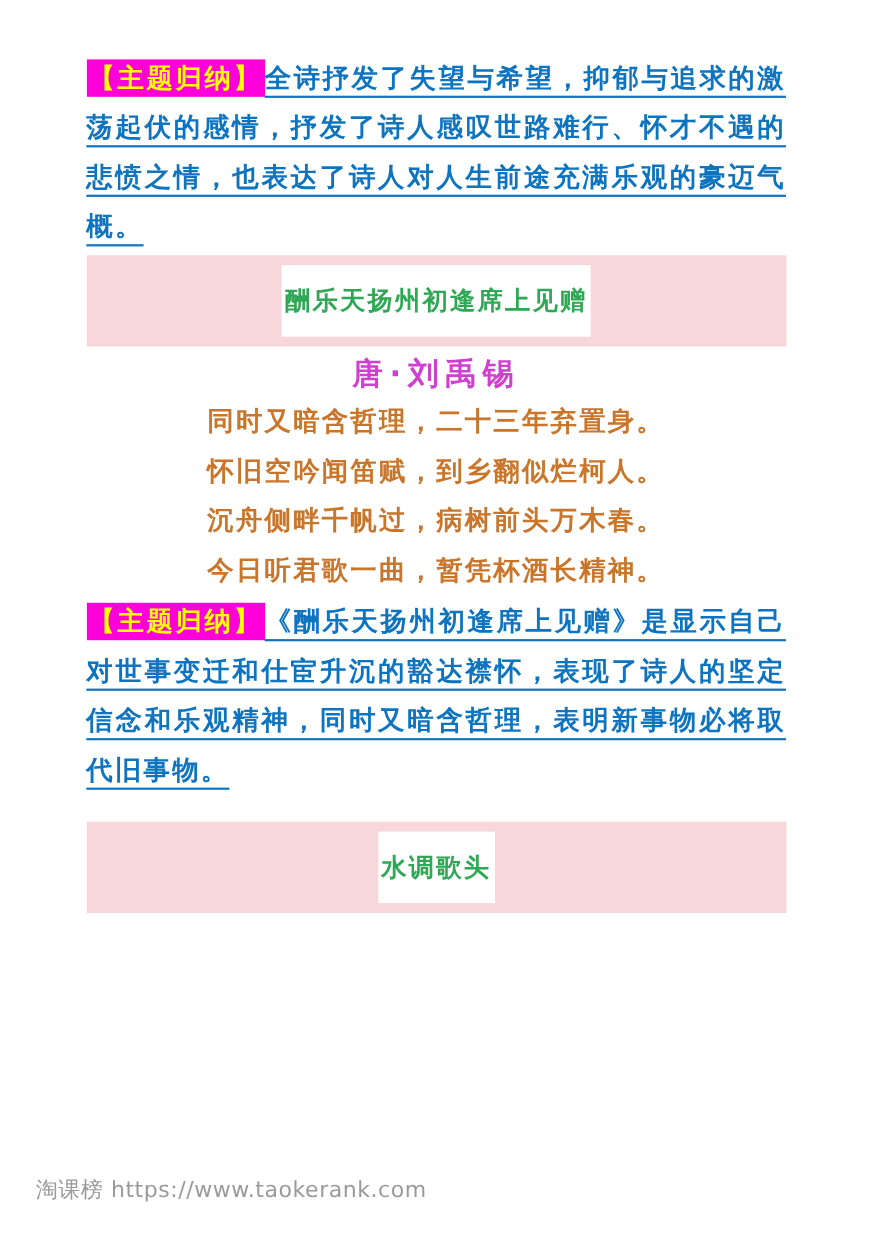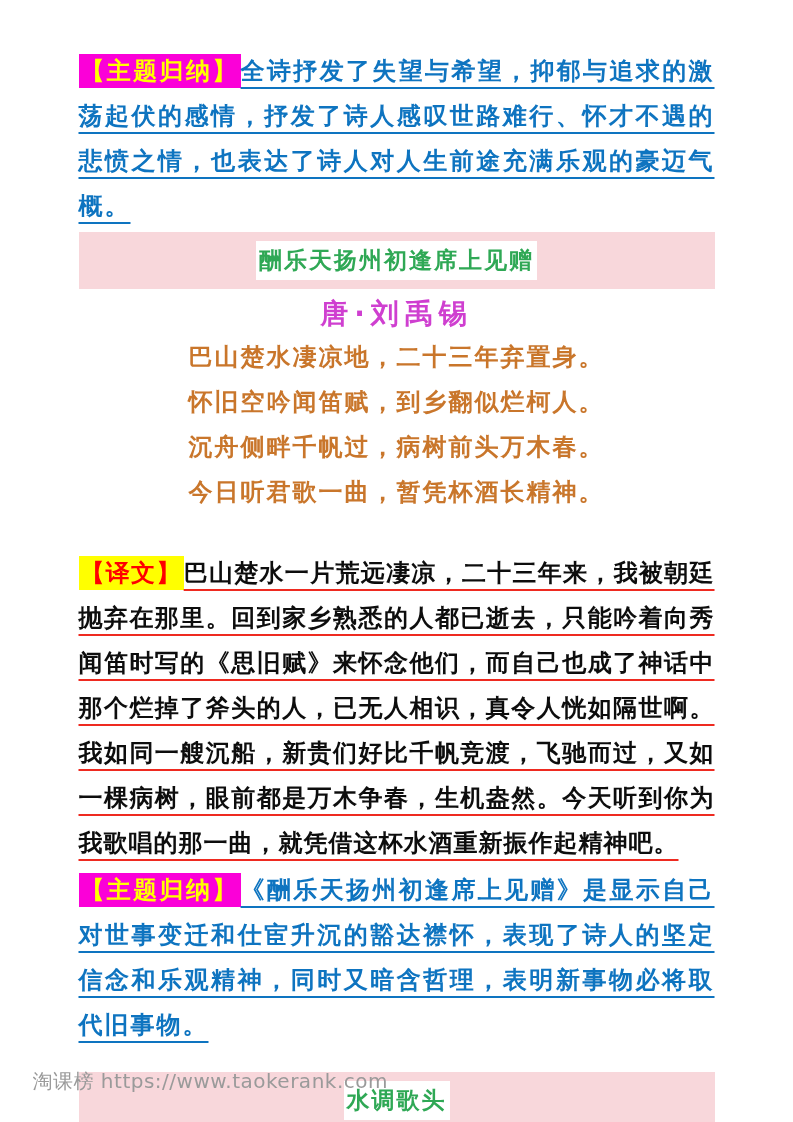--- a/index.html
+++ b/index.html
@@ -47,21 +47,21 @@
     background: var(--pink-band, #f8d7db);
     text-align: center;
     padding: 9px 0;
   }
   .poem-title {
     display: inline-block;
     background: #ffffff;
     color: var(--green-title, #2fa855);
     font-size: 23px;
     letter-spacing: 2px;
-    padding: 4px 3px;
+    padding: 17px 3px;
   }
 
   
   .author {
     margin-top: 10px;
     text-align: center;
     color: var(--magenta-author, #cf3fd0);
     font-size: 28px;
     letter-spacing: 6px;
     line-height: 30px;
@@ -121,27 +121,26 @@
 
   <p class="theme"><span class="hl-magenta">【主题归纳】</span><span class="blue-ul">全诗抒发了失望与希望，抑郁与追求的激荡起伏的感情，抒发了诗人感叹世路难行、怀才不遇的悲愤之情，也表达了诗人对人生前途充满乐观的豪迈气概。</span></p>
 
   <div class="band">
     <span class="poem-title">酬乐天扬州初逢席上见赠</span>
   </div>
 
   <div class="author">唐·刘禹锡</div>
 
   <div class="poem">
-    <div class="poem-line">巴山楚水凄凉地，二十三年弃置身。</div>
+    <div class="poem-line">同时又暗含哲理，二十三年弃置身。</div>
     <div class="poem-line">怀旧空吟闻笛赋，到乡翻似烂柯人。</div>
     <div class="poem-line">沉舟侧畔千帆过，病树前头万木春。</div>
     <div class="poem-line">今日听君歌一曲，暂凭杯酒长精神。</div>
   </div>
 
-  <p class="trans"><span class="hl-yellow">【译文】</span><span class="black-ul">巴山楚水一片荒远凄凉，二十三年来，我被朝廷抛弃在那里。回到家乡熟悉的人都已逝去，只能吟着向秀闻笛时写的《思旧赋》来怀念他们，而自己也成了神话中那个烂掉了斧头的人，已无人相识，真令人恍如隔世啊。我如同一艘沉船，新贵们好比千帆竞渡，飞驰而过，又如一棵病树，眼前都是万木争春，生机盎然。今天听到你为我歌唱的那一曲，就凭借这杯水酒重新振作起精神吧。</span></p>
 
   <p class="theme theme2"><span class="hl-magenta">【主题归纳】</span><span class="blue-ul">《酬乐天扬州初逢席上见赠》是显示自己对世事变迁和仕宦升沉的豁达襟怀，表现了诗人的坚定信念和乐观精神，同时又暗含哲理，表明新事物必将取代旧事物。</span></p>
 
   <div class="band band2">
     <span class="poem-title">水调歌头</span>
   </div>
 
 
   <div class="footer">
     <span>淘课榜 https://www.taokerank.com</span>

